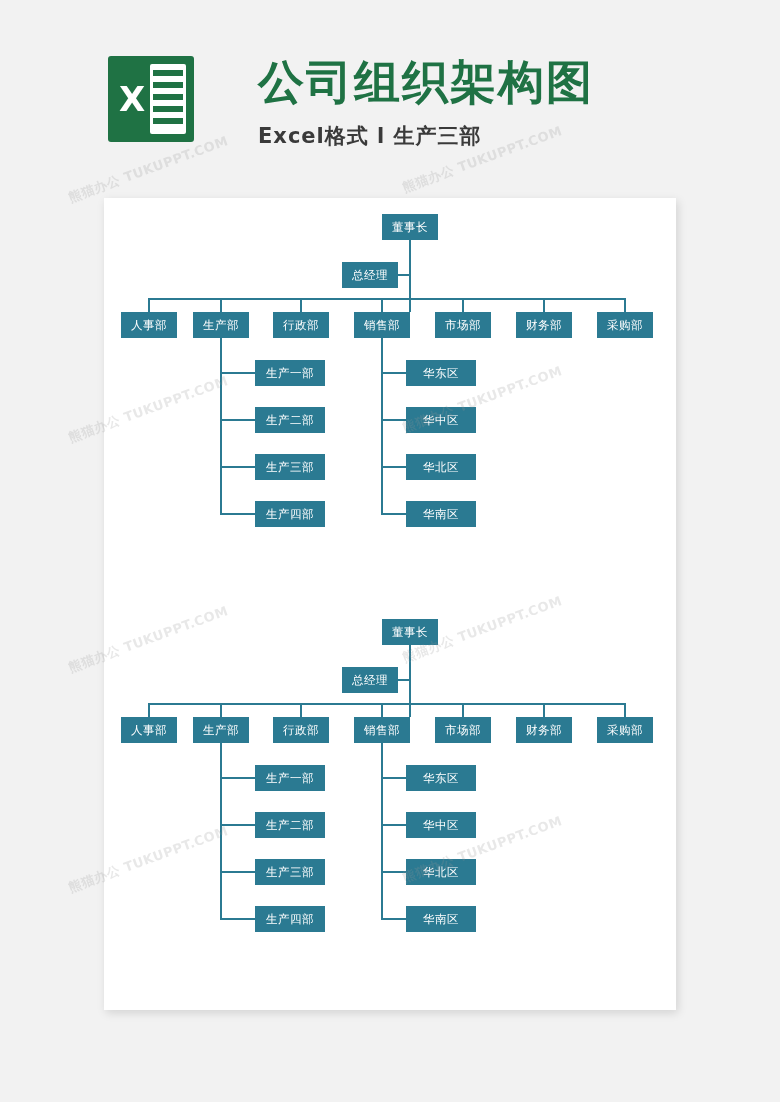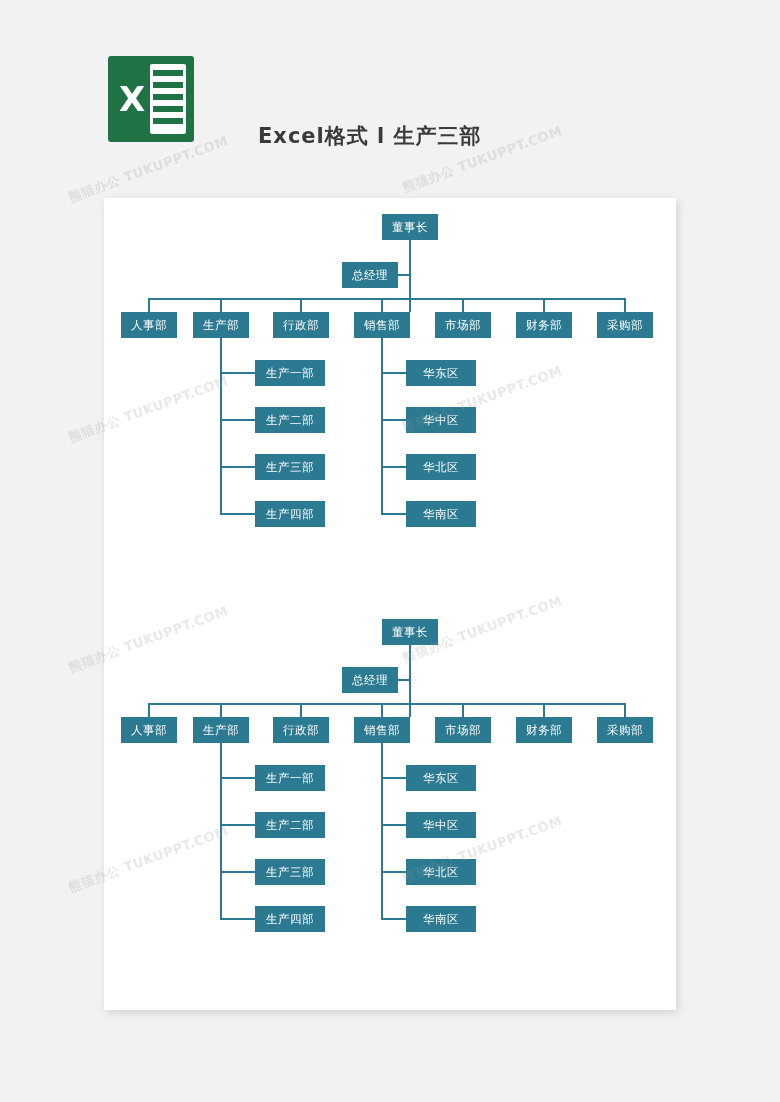--- a/index.html
+++ b/index.html
@@ -85,20 +85,21 @@
     <div class="sheet"></div>
     <div class="grid">
       <div class="row" style="top:6px"></div>
       <div class="row" style="top:18px"></div>
       <div class="row" style="top:30px"></div>
       <div class="row" style="top:42px"></div>
       <div class="row" style="top:54px"></div>
     </div>
     <div class="xmark">X</div>
   </div>
+  <div class="title-main">公司组织架构图</div>
   <div class="title-sub">Excel格式 l 生产三部</div>
 </div>
 
 <div class="paper">
 
   <div class="chart" id="chart-top">
       <div class="node" style="left: 278px; top: 16px; width: 56px; height: 26px;">董事长</div>
       <div class="ln" style="left: 305px; top: 42px; width: 2px; height: 72px;"></div>
       <div class="node" style="left: 238px; top: 64px; width: 56px; height: 26px;">总经理</div>
       <div class="ln" style="left: 294px; top: 76px; width: 12px; height: 2px;"></div>

